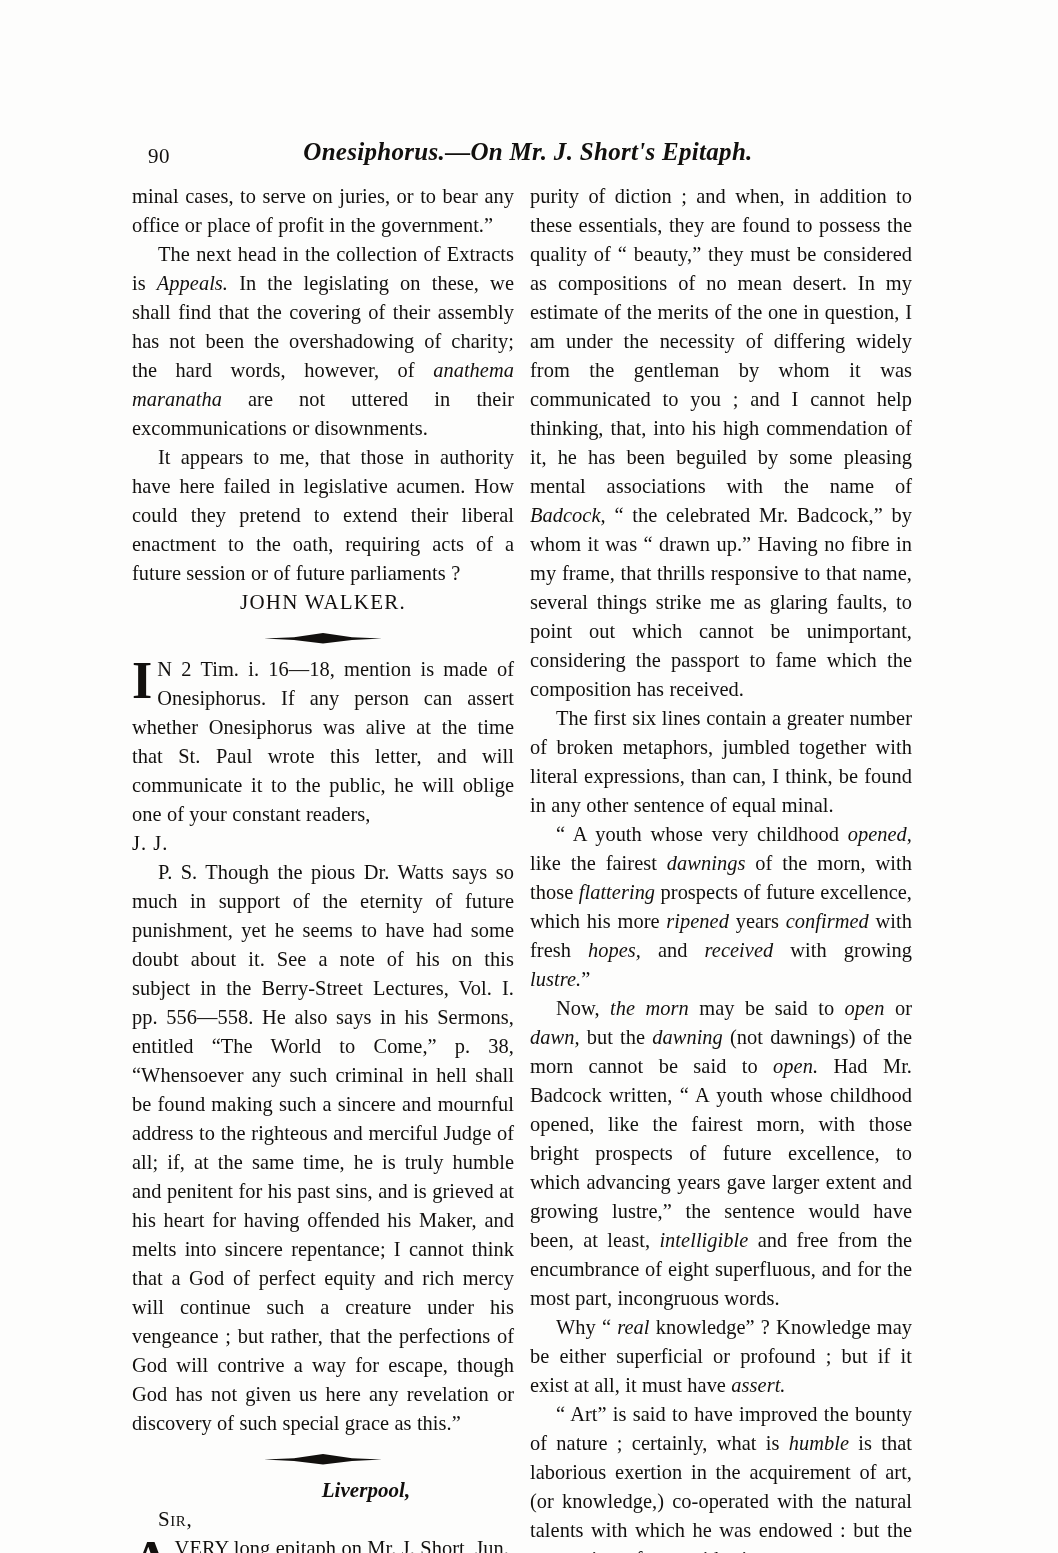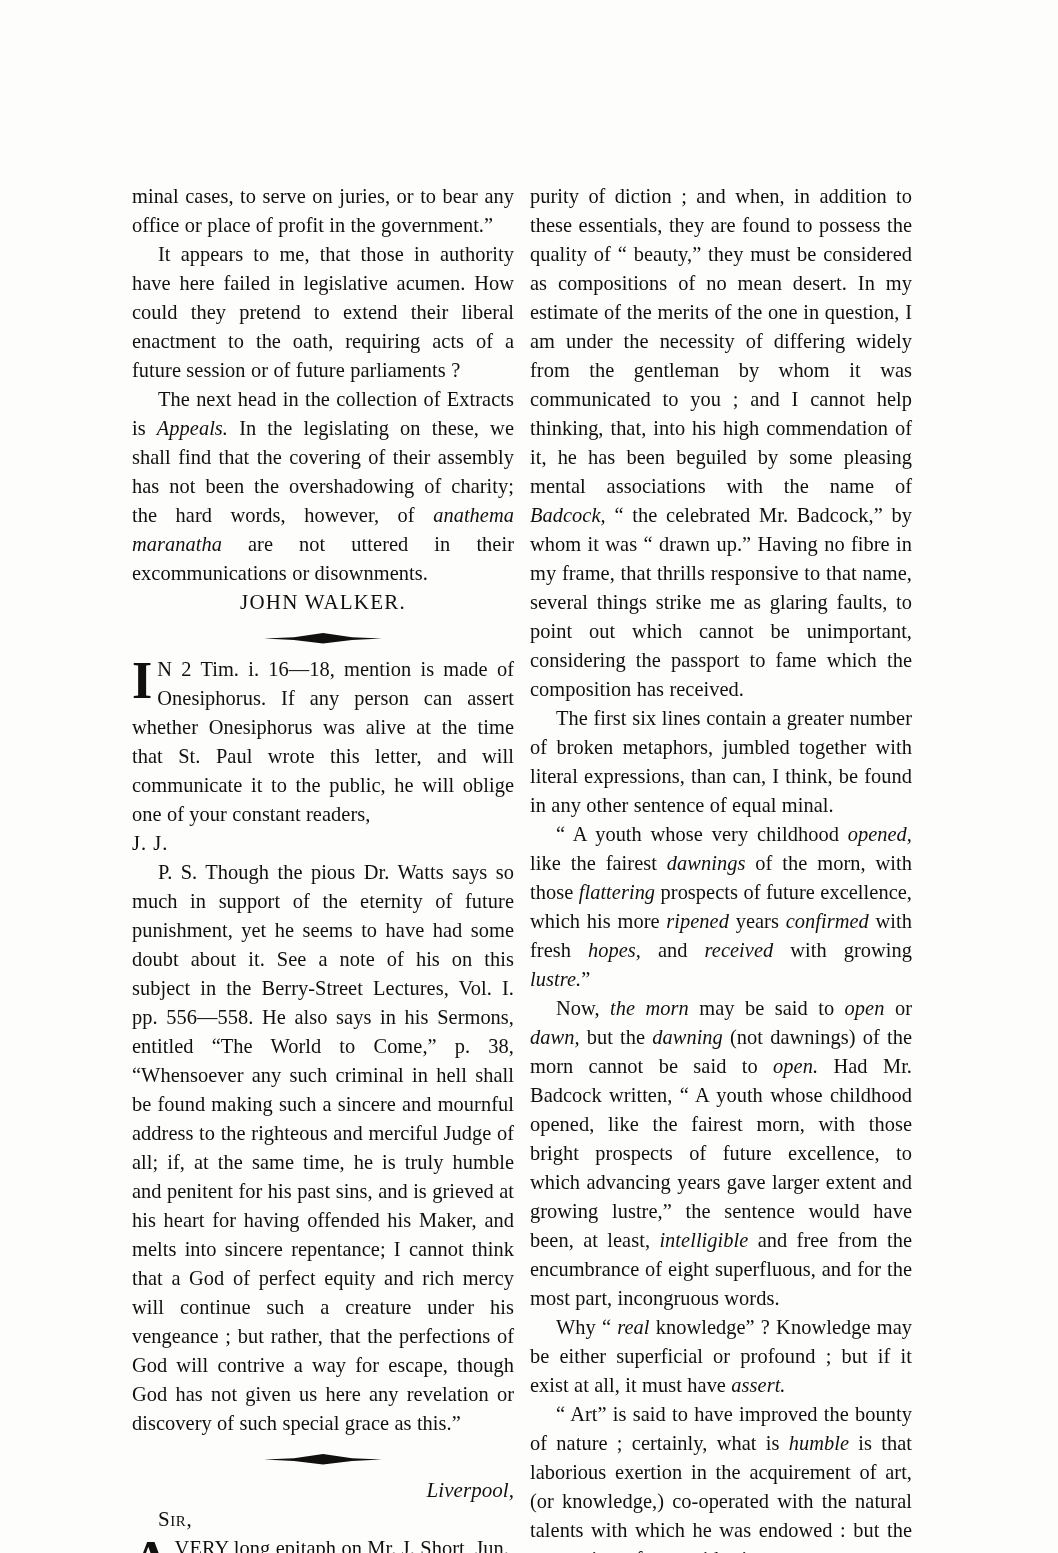--- a/index.html
+++ b/index.html
@@ -126,22 +126,23 @@
     font-family: "Liberation Serif", "DejaVu Serif", serif;
   }
   .dropcap-para .after-cap { }
 
   
   .letter-place {
     margin: 0;
     font-size: 21px;
     line-height: 29px;
     font-style: italic;
-    text-align: right;
+    text-align: center;
     padding-left: 86px;
+    font-weight: bold;
   }
   .letter-line {
     position: relative;
     height: 29px;
     margin: 0;
     font-size: 20.4px;
     line-height: 29px;
   }
   .salutation {
     position: absolute;
@@ -162,30 +163,34 @@
     font-style: italic;
     font-size: 21px;
     margin-top: 44px;
   }
 </style>
 </head>
 <body>
 
 <div class="page">
 
+  <div class="running-head">
+    <div class="folio">90</div>
+    <div class="head-title">Onesiphorus.—On Mr. J. Short's Epitaph.</div>
+  </div>
 
   <div class="columns">
 
     <div class="col col-left">
 
       <p class="noindent"><span>minal cases, to serve on juries, or to bear any office or place of profit in the government.”</span></p>
 
+      <p class="indent"><span>The next head in the collection of Extracts is </span><i>Appeals.</i><span>  In the legislating on these, we shall find that the covering of their assembly has not been the overshadowing of charity; the hard words, however, of </span><i>anathema maranatha</i><span> are not uttered in their excommunications or disownments.</span></p>
+
       <p class="indent"><span>It appears to me, that those in authority have here failed in legislative acumen.  How could they pretend to extend their liberal enactment to the oath, requiring acts of a future session or of future parliaments ?</span></p>
-
-      <p class="indent"><span>The next head in the collection of Extracts is </span><i>Appeals.</i><span>  In the legislating on these, we shall find that the covering of their assembly has not been the overshadowing of charity; the hard words, however, of </span><i>anathema maranatha</i><span> are not uttered in their excommunications or disownments.</span></p>
 
       <p class="sig">JOHN WALKER.</p>
 
       <div class="ornament">
         <svg width="118" height="12" viewBox="0 0 118 12" aria-hidden="true">
           <path d="M0 6.6 L30 5.3 L59 1.0 L88 5.3 L118 6.6 L88 7.9 L59 11.6 L30 7.9 Z" fill="#12100e"></path>
         </svg>
       </div>
 
       <p class="dropcap-para"><span class="dropcap">I</span><span class="after-cap">N 2 Tim. i. 16—18, mention is made of Onesiphorus.  If any person can assert whether Onesiphorus was alive at the time that St. Paul wrote this letter, and will communicate it to the public, he will oblige one of your constant readers,</span></p>

